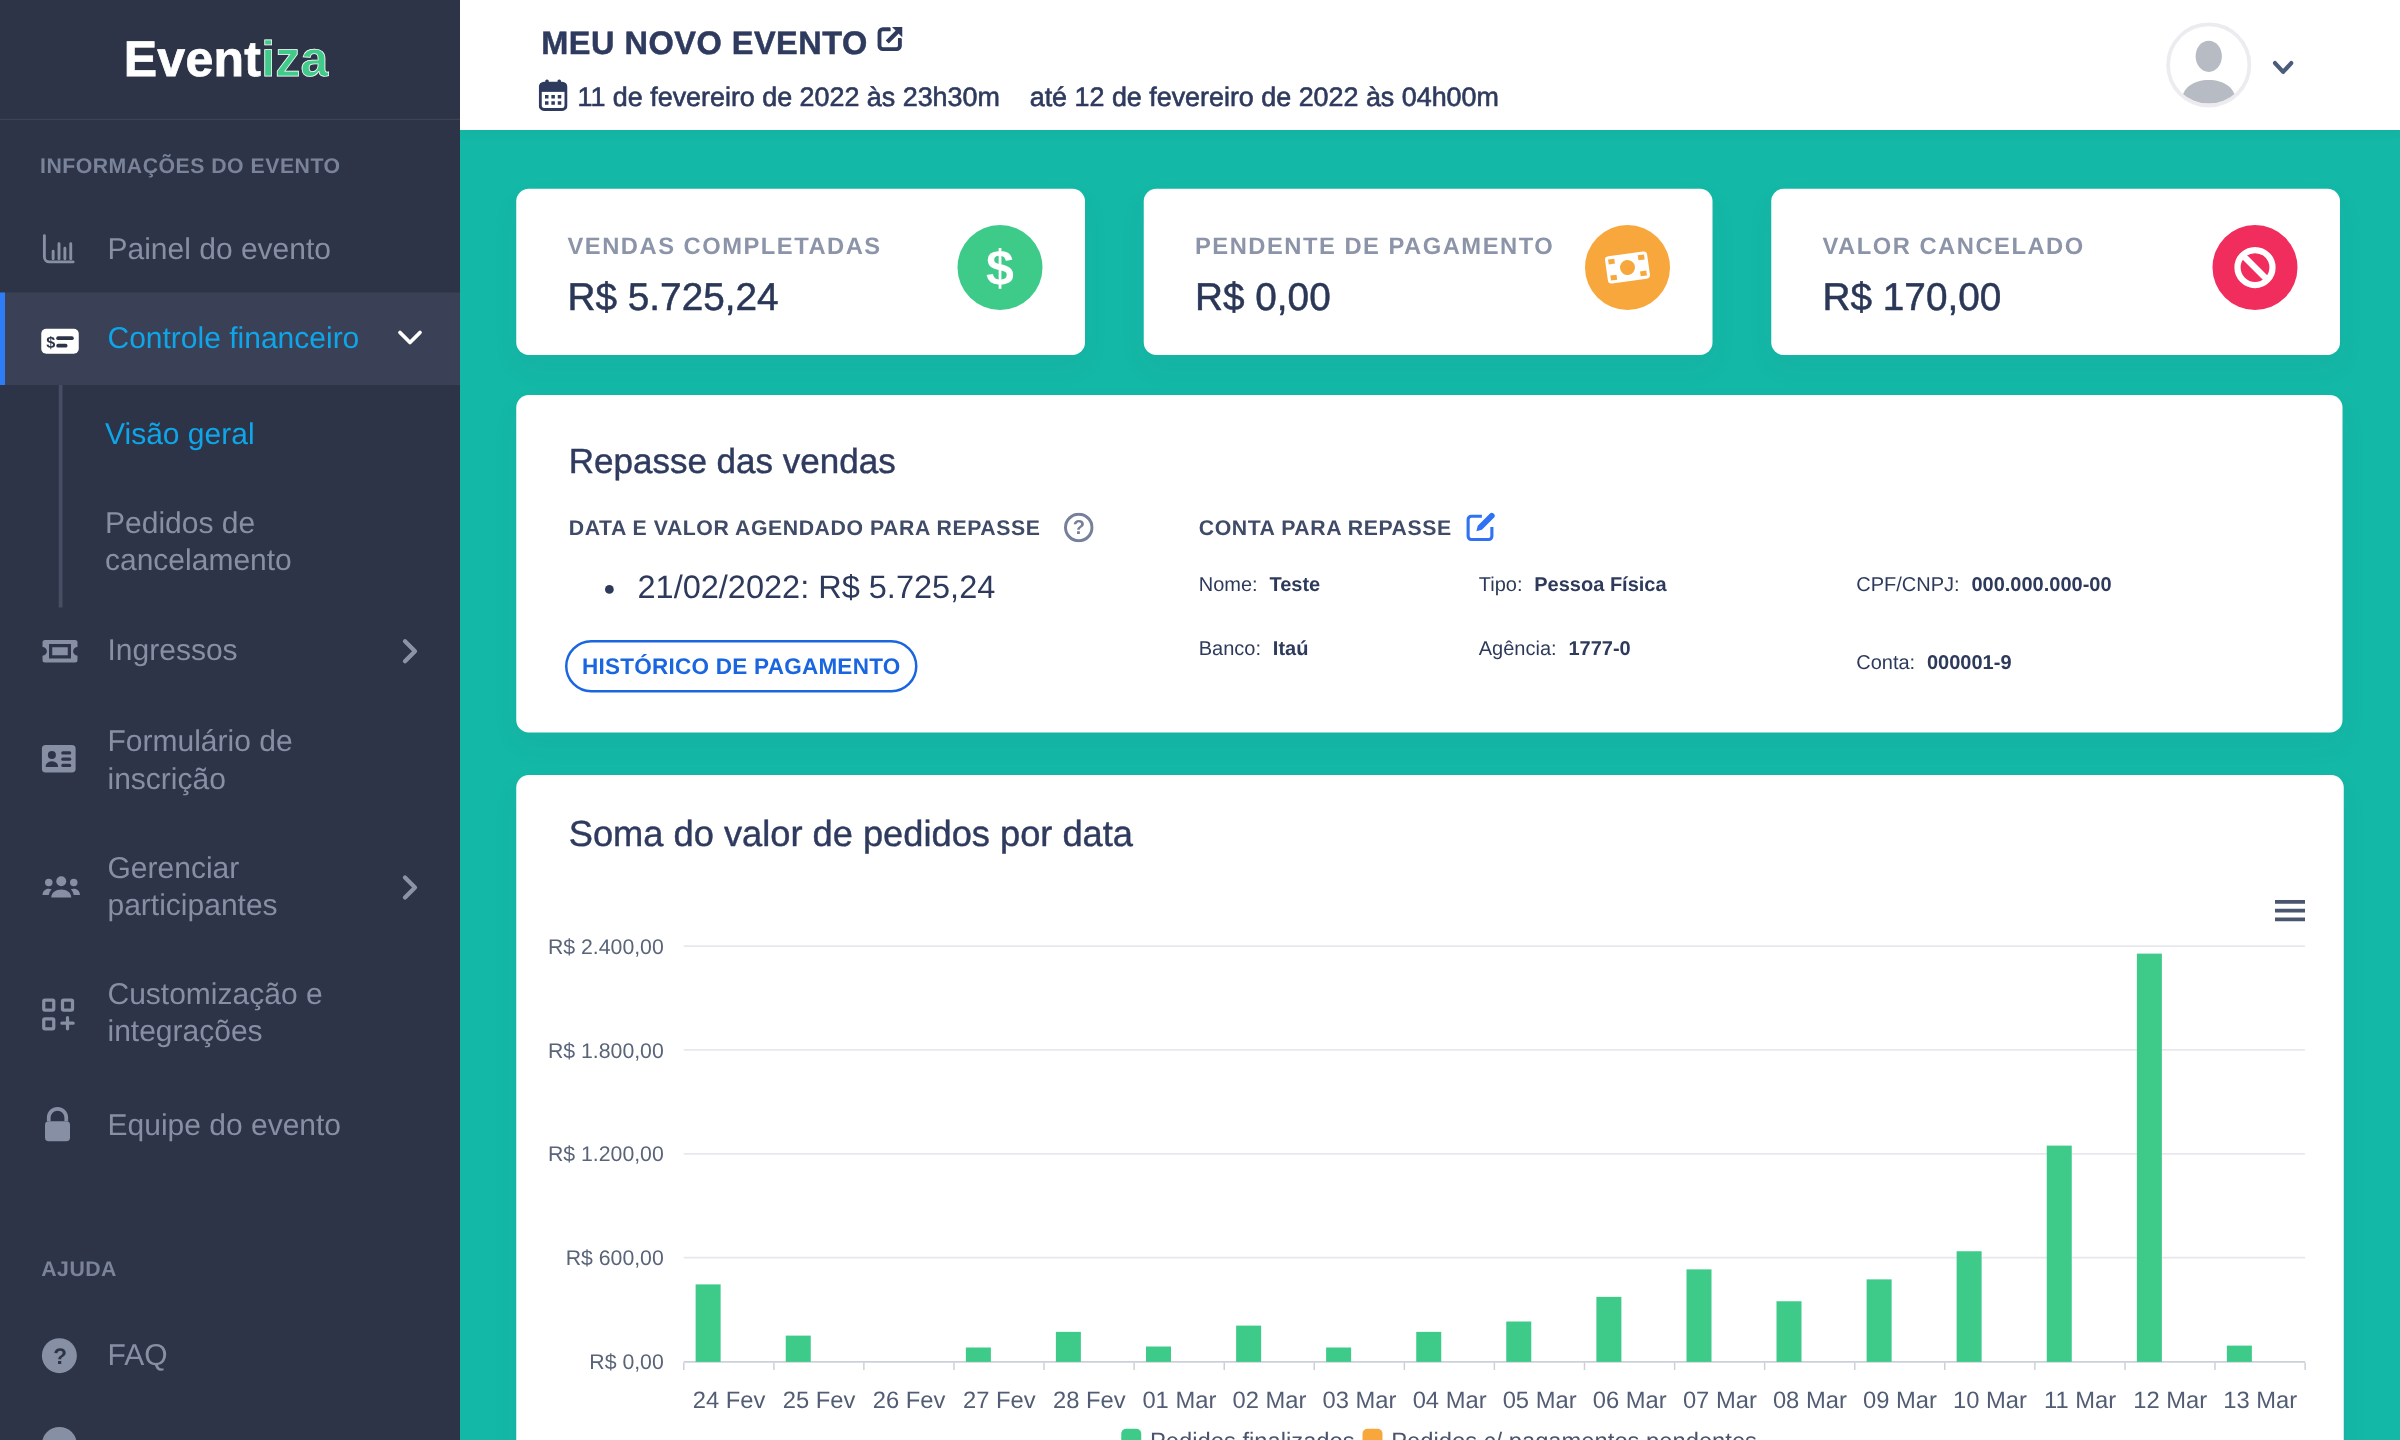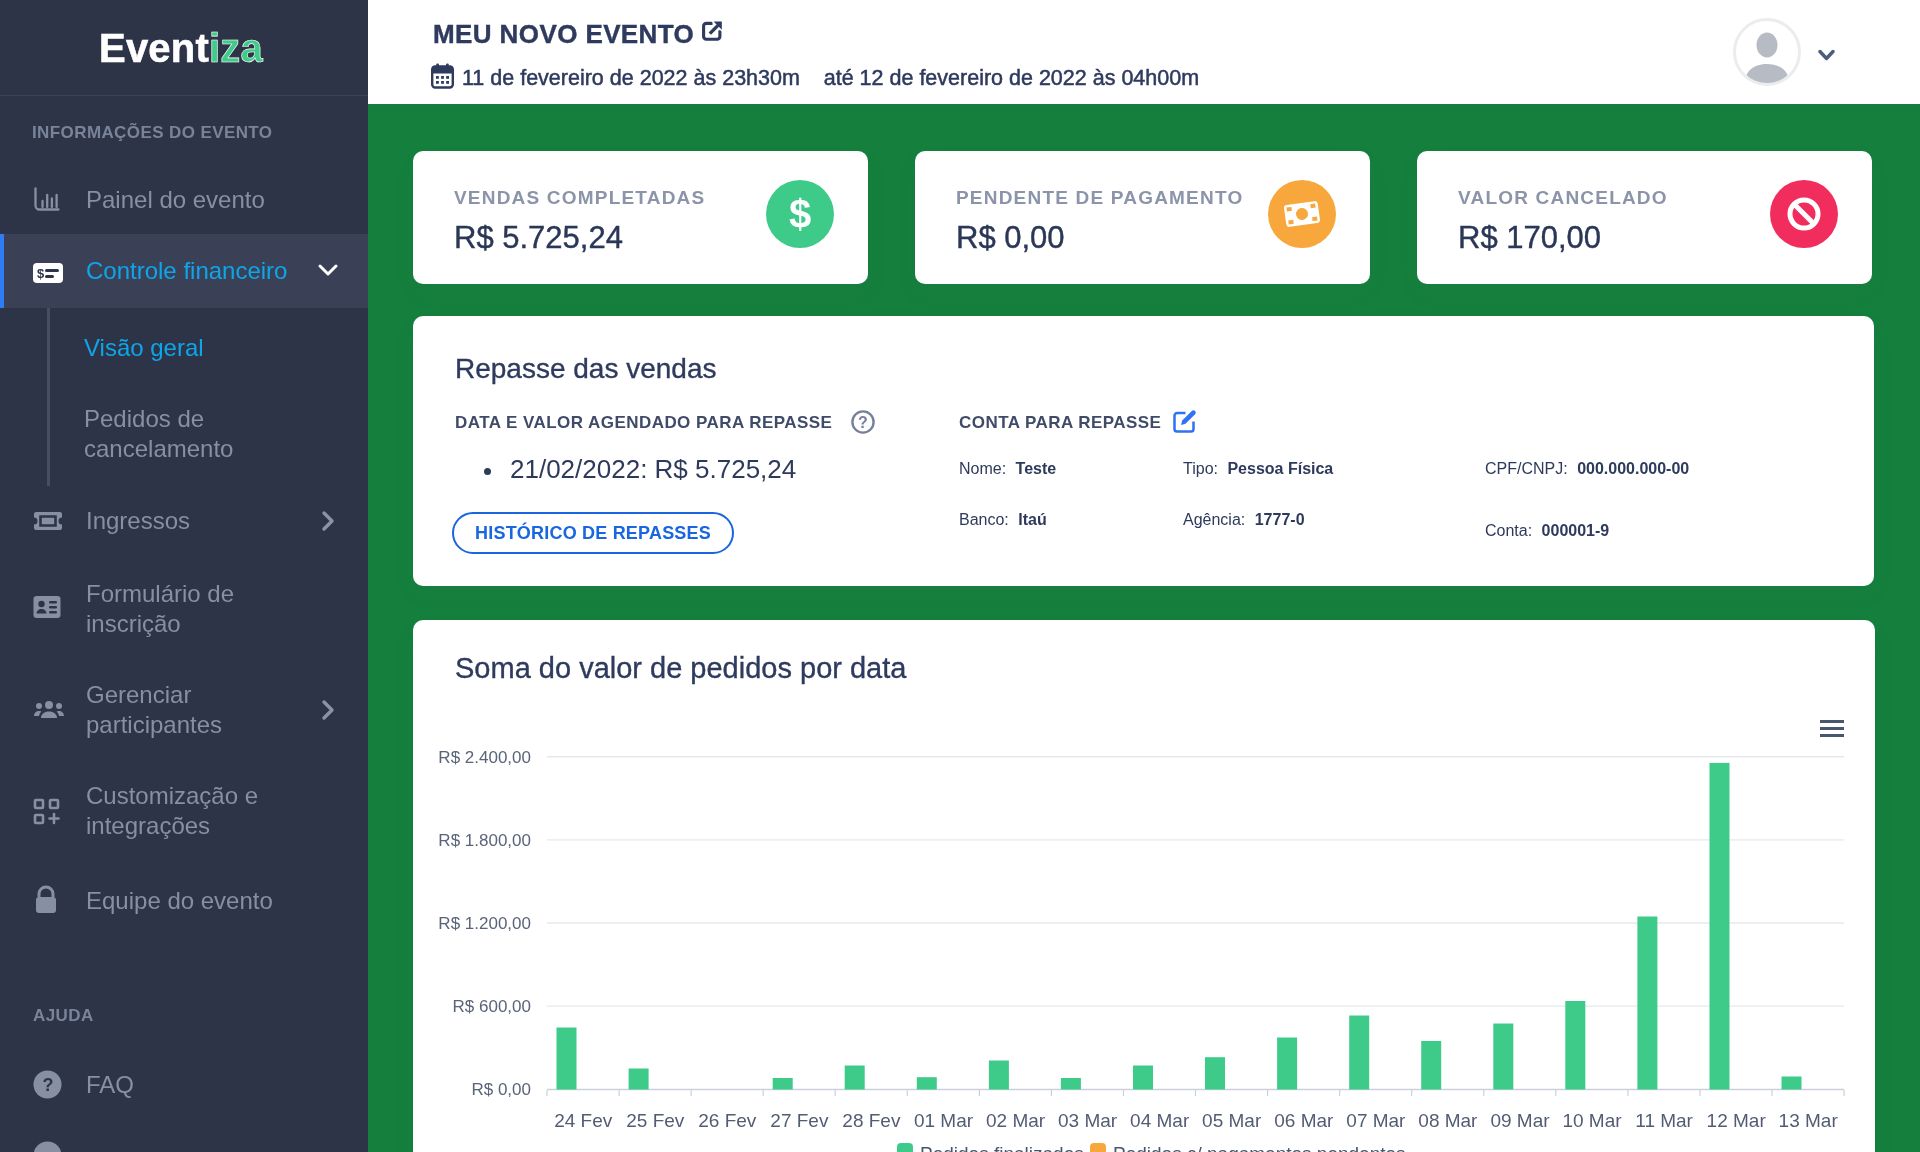--- a/index.html
+++ b/index.html
@@ -20,21 +20,21 @@
   .subline { position:absolute; left:47px; top:308px; width:3px; height:178px; background:#474e63; }
   .chev { position:absolute; color:#c7cbd6; }
 
   
   #header { position:absolute; left:368px; top:0; width:1552px; height:104px; background:#fff; box-shadow:0 2px 8px rgba(45,60,100,0.06); z-index:4; }
   #htitle { position:absolute; left:65px; top:19px; font-size:26px; font-weight:bold; letter-spacing:0.4px; color:#2e3a5e;text-align:center; -webkit-text-stroke:0.4px #2e3a5e; }
   #hdate { position:absolute; left:94px; top:66px; font-size:21.5px; font-weight:normal; color:#2e3a5e; -webkit-text-stroke:0.5px #2e3a5e; }
   #avatar { position:absolute; left:1365px; top:18px; width:68px; height:68px; border-radius:50%; background:#fff; border:3px solid #ececf0; overflow:hidden; }
 
   
-  #content { position:absolute; left:368px; top:104px; width:1552px; height:1048px; background:#15803d; }
+  #content { position:absolute; left:368px; top:104px; width:1552px; height:1048px; background:#14b8a6; }
   .card { position:absolute; background:#fff; border-radius:10px; box-shadow:0 10px 22px rgba(50,70,120,0.05); }
   .statlabel { position:absolute; left:41px; top:37px; font-size:19px; line-height:19px; font-weight:bold; letter-spacing:1.2px; color:#8b94a8; }
   .statvalue { position:absolute; left:41px; top:71px; font-size:31px; line-height:31px; color:#2b3757; -webkit-text-stroke:0.4px #2b3757; }
   .statcircle { position:absolute; left:353px; top:29px; width:68px; height:68px; border-radius:50%; }
 
   .ctitle { position:absolute; left:42px; font-size:28px; color:#2e3a5e; -webkit-text-stroke:0.35px #2e3a5e; }
   .slabel { position:absolute; font-size:17px; font-weight:bold; letter-spacing:0.45px; color:#3f4b68; line-height:17px; }
   .cell { position:absolute; font-size:16px; line-height:25px; color:#2e3a5c; }
   .cell b { margin-left:5px; }
 
@@ -241,21 +241,21 @@
 
     <div class="slabel" style="left:42px; top:98px;">DATA E VALOR AGENDADO PARA REPASSE</div>
     <div class="abs" style="left:438px; top:94px;">
       <svg width="24" height="24" viewBox="0 0 24 24">
         <circle cx="12" cy="12" r="10.6" fill="none" stroke="#76809a" stroke-width="2.4"></circle>
         <text x="12" y="17.5" text-anchor="middle" font-size="16" font-weight="bold" fill="#76809a">?</text>
       </svg>
     </div>
     <div class="abs" style="left:71px; top:152px; width:7px; height:7px; border-radius:50%; background:#2e3a5c;"></div>
     <div class="cell" style="left:97px; top:141px; font-size:26px;">21/02/2022: R$ 5.725,24</div>
-    <div id="histbtn">HISTÓRICO DE REPASSES</div>
+    <div id="histbtn">HISTÓRICO DE PAGAMENTO</div>
 
     <div class="slabel" style="left:546px; top:98px;">CONTA PARA REPASSE</div>
     <div class="abs" style="left:759px; top:92px;">
       <svg width="26" height="26" viewBox="0 0 26 26" fill="none" stroke="#2f72f4">
         <path d="M21.5 13.5V21a2.6 2.6 0 0 1-2.6 2.6H5.1A2.6 2.6 0 0 1 2.5 21V7.6A2.6 2.6 0 0 1 5.1 5h8.4" stroke-width="2.5"></path>
         <path d="M10.2 12.5L19.8 2.9a2.3 2.3 0 0 1 3.2 0l.1.1a2.3 2.3 0 0 1 0 3.2l-9.6 9.6-4.4 1.1z" fill="#2f72f4" stroke="none"></path>
       </svg>
     </div>
 
     <div class="cell" style="left:546px; top:140px;">Nome: <b>Teste</b></div>

